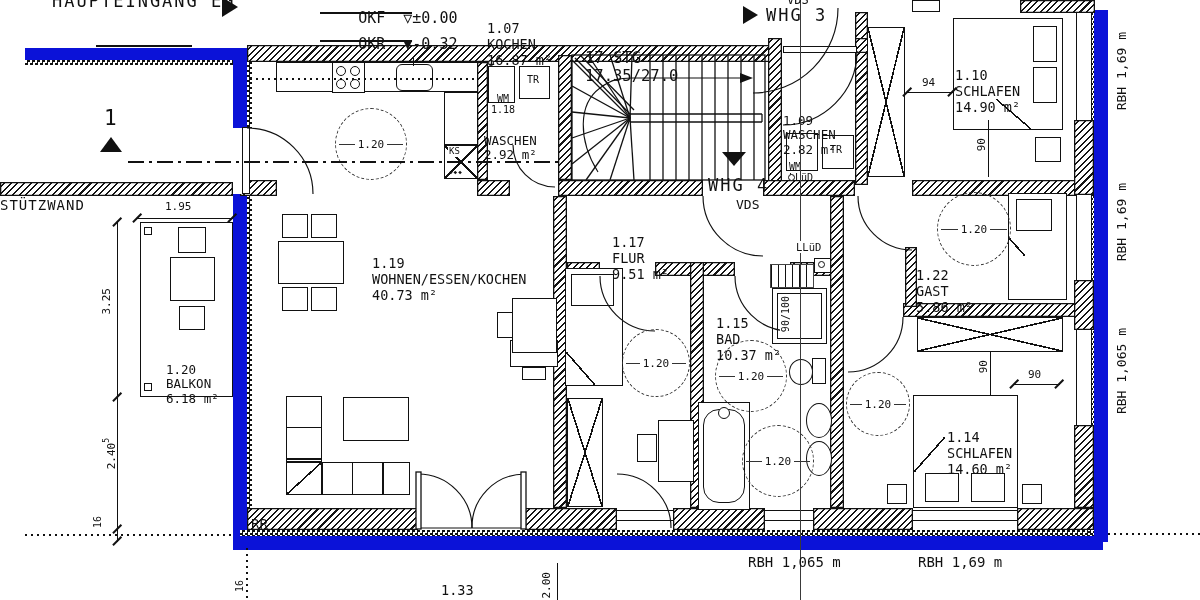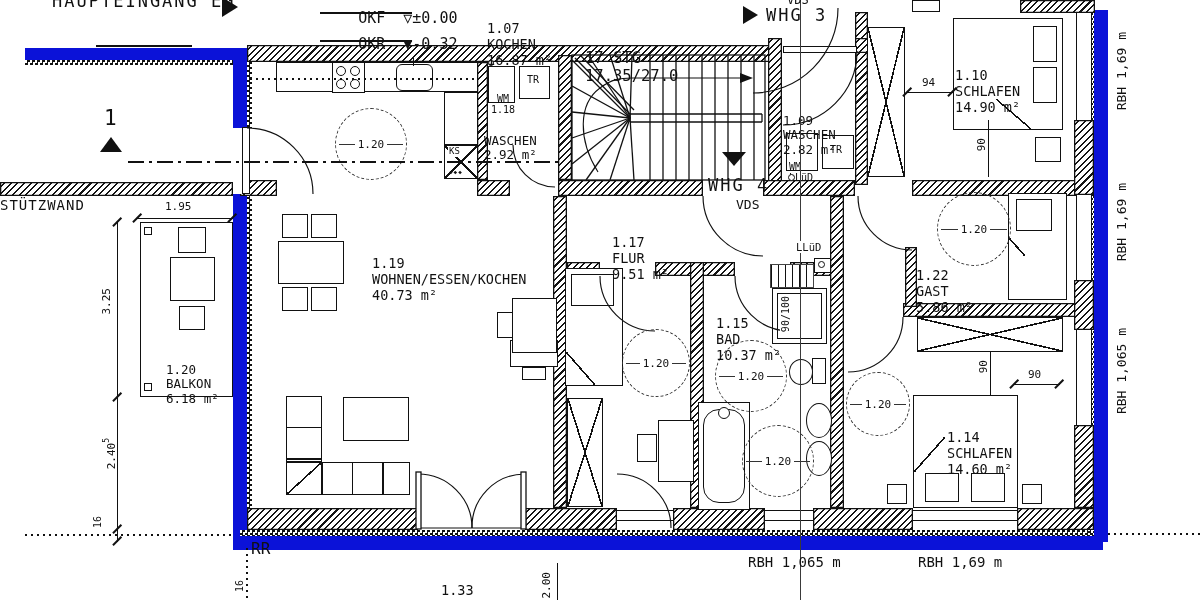--- a/index.html
+++ b/index.html
@@ -324,21 +324,21 @@
     <span>1.20</span><span>BALKON</span><span>6.18 m²</span>
   </div>
   <div class="lb" style="left:441px;top:551px;font-size:13.5px;">
     <span>1.33</span><span>BALKON 2</span>
   </div>
   <div class="lb" style="left:955px;top:36px;font-size:13.5px;">
     <span>1.10</span><span>SCHLAFEN</span><span>14.90 m²</span>
   </div>
 
   <div class="lb" style="left:0;top:197px;font-size:14px;letter-spacing:1px;"><span>STÜTZWAND</span></div>
-  <div class="lb" style="left:251px;top:540px;font-size:16px;"><span>RR</span></div>
+  <div class="lb" style="left:251px;top:516px;font-size:14px;"><span>RR</span></div>
   <div class="lb" style="left:796px;top:241px;font-size:10.5px;background:#fff;"><span>LLüD</span></div>
 
   <div class="line" style="left:137px;top:218px;width:96px;height:1.3px;"></div>
   <div class="tick" style="left:131px;top:217px;"></div>
   <div class="tick" style="left:226px;top:217px;"></div>
   <div class="lb" style="left:165px;top:201px;font-size:11px;"><span>1.95</span></div>
 
   <div class="line" style="left:117px;top:222px;width:1.3px;height:320px;"></div>
   <div class="tick" style="left:111px;top:221px;"></div>
   <div class="tick" style="left:111px;top:396px;"></div>

